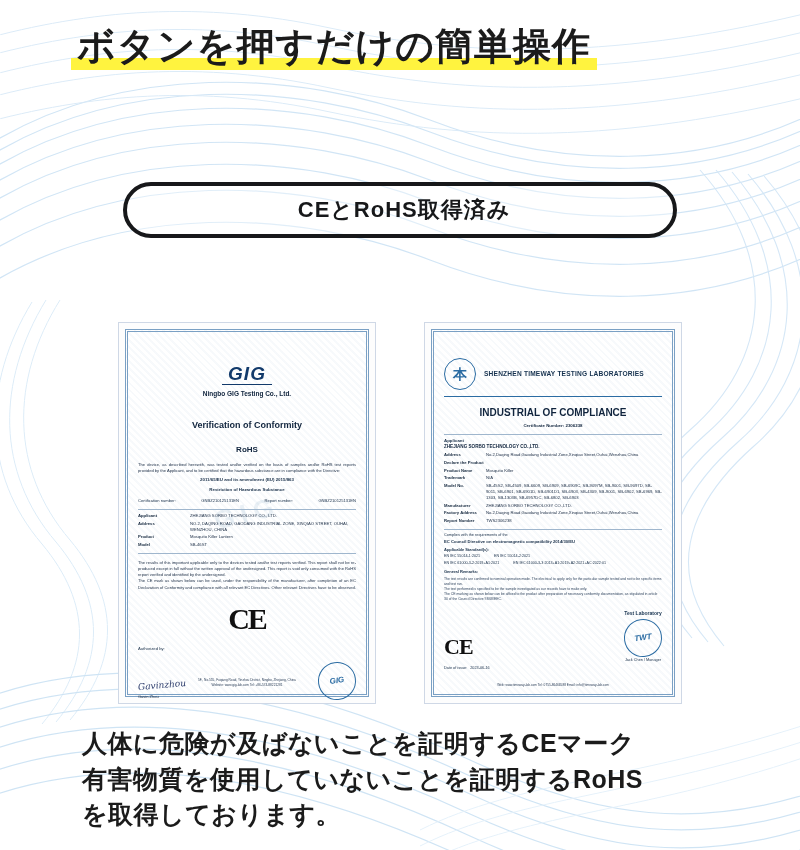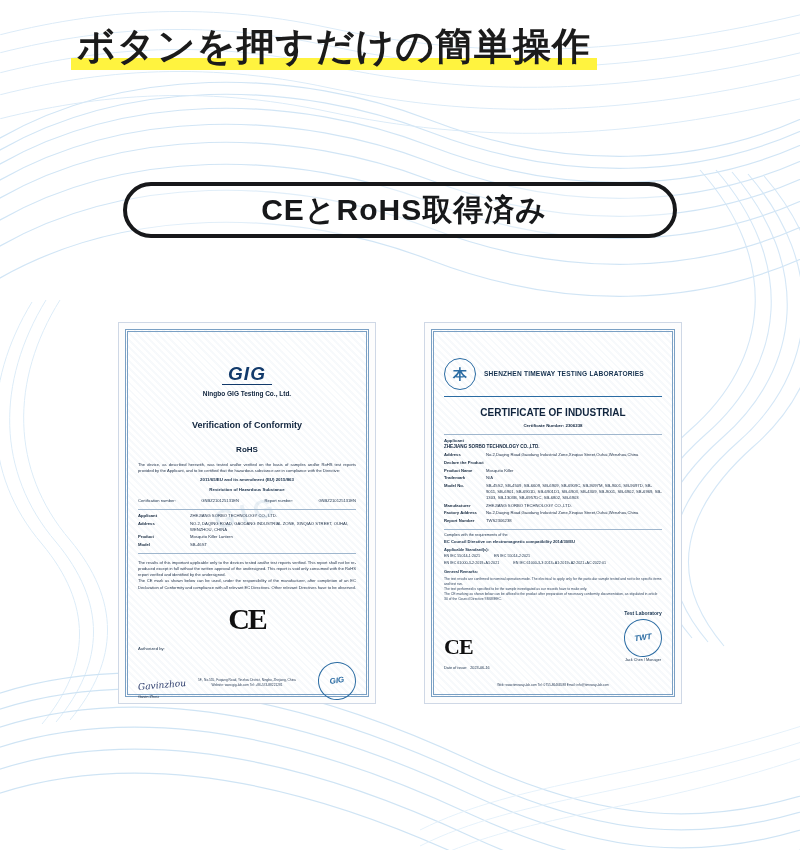--- a/index.html
+++ b/index.html
@@ -69,21 +69,21 @@
     height: 56px;
     border: 4px solid #17181a;
     border-radius: 30px;
     background: rgba(255,255,255,0.35);
     display: flex;
     align-items: center;
     justify-content: center;
     box-sizing: border-box;
   }
   .banner-text {
-    font-size: 30px;
+    font-size: 22px;
     font-weight: bold;
     color: #17181a;
     letter-spacing: 1px;
     margin-left: 8px;
   }
 
   
   .subheadline {
     position: absolute;
     top: 258px;
@@ -452,21 +452,21 @@
 
   <div class="cert cert-right">
     <div class="cert-inner">
       <div class="cert-body">
 
         <div class="twt-header">
           <div class="twt-logo">本</div>
           <div class="twt-name">SHENZHEN TIMEWAY TESTING LABORATORIES</div>
         </div>
 
-        <div class="twt-title">CERTIFICATE OF INDUSTRIAL</div>
+        <div class="twt-title">INDUSTRIAL OF COMPLIANCE</div>
         <div class="twt-certno">
           <span>Certificate Number:</span>
           <span>2306238</span>
         </div>
 
         <div class="hr-thin"></div>
 
         <div style="font-size:4.4px;font-weight:bold;margin-top:2px">Applicant</div>
         <div style="font-size:4.6px;font-weight:bold;color:#10243d">ZHEJIANG SORBO TECHNOLOGY CO.,LTD.</div>
 
@@ -534,14 +534,19 @@
         <div style="display:flex;gap:3px;font-size:3.8px;margin-top:3px">
           <span>Date of issue:</span>
           <span>2023-06-16</span>
         </div>
       </div>
 
       <div class="cert-footer">Web: www.timeway-lab.com    Tel: 0755-86466588    Email: info@timeway-lab.com</div>
     </div>
   </div>
 
+  <div class="bottom-text">
+    <div>人体に危険が及ばないことを証明するCEマーク</div>
+    <div>有害物質を使用していないことを証明するRoHS</div>
+    <div>を取得しております。</div>
+  </div>
 
 </div>
 
 </body></html>

